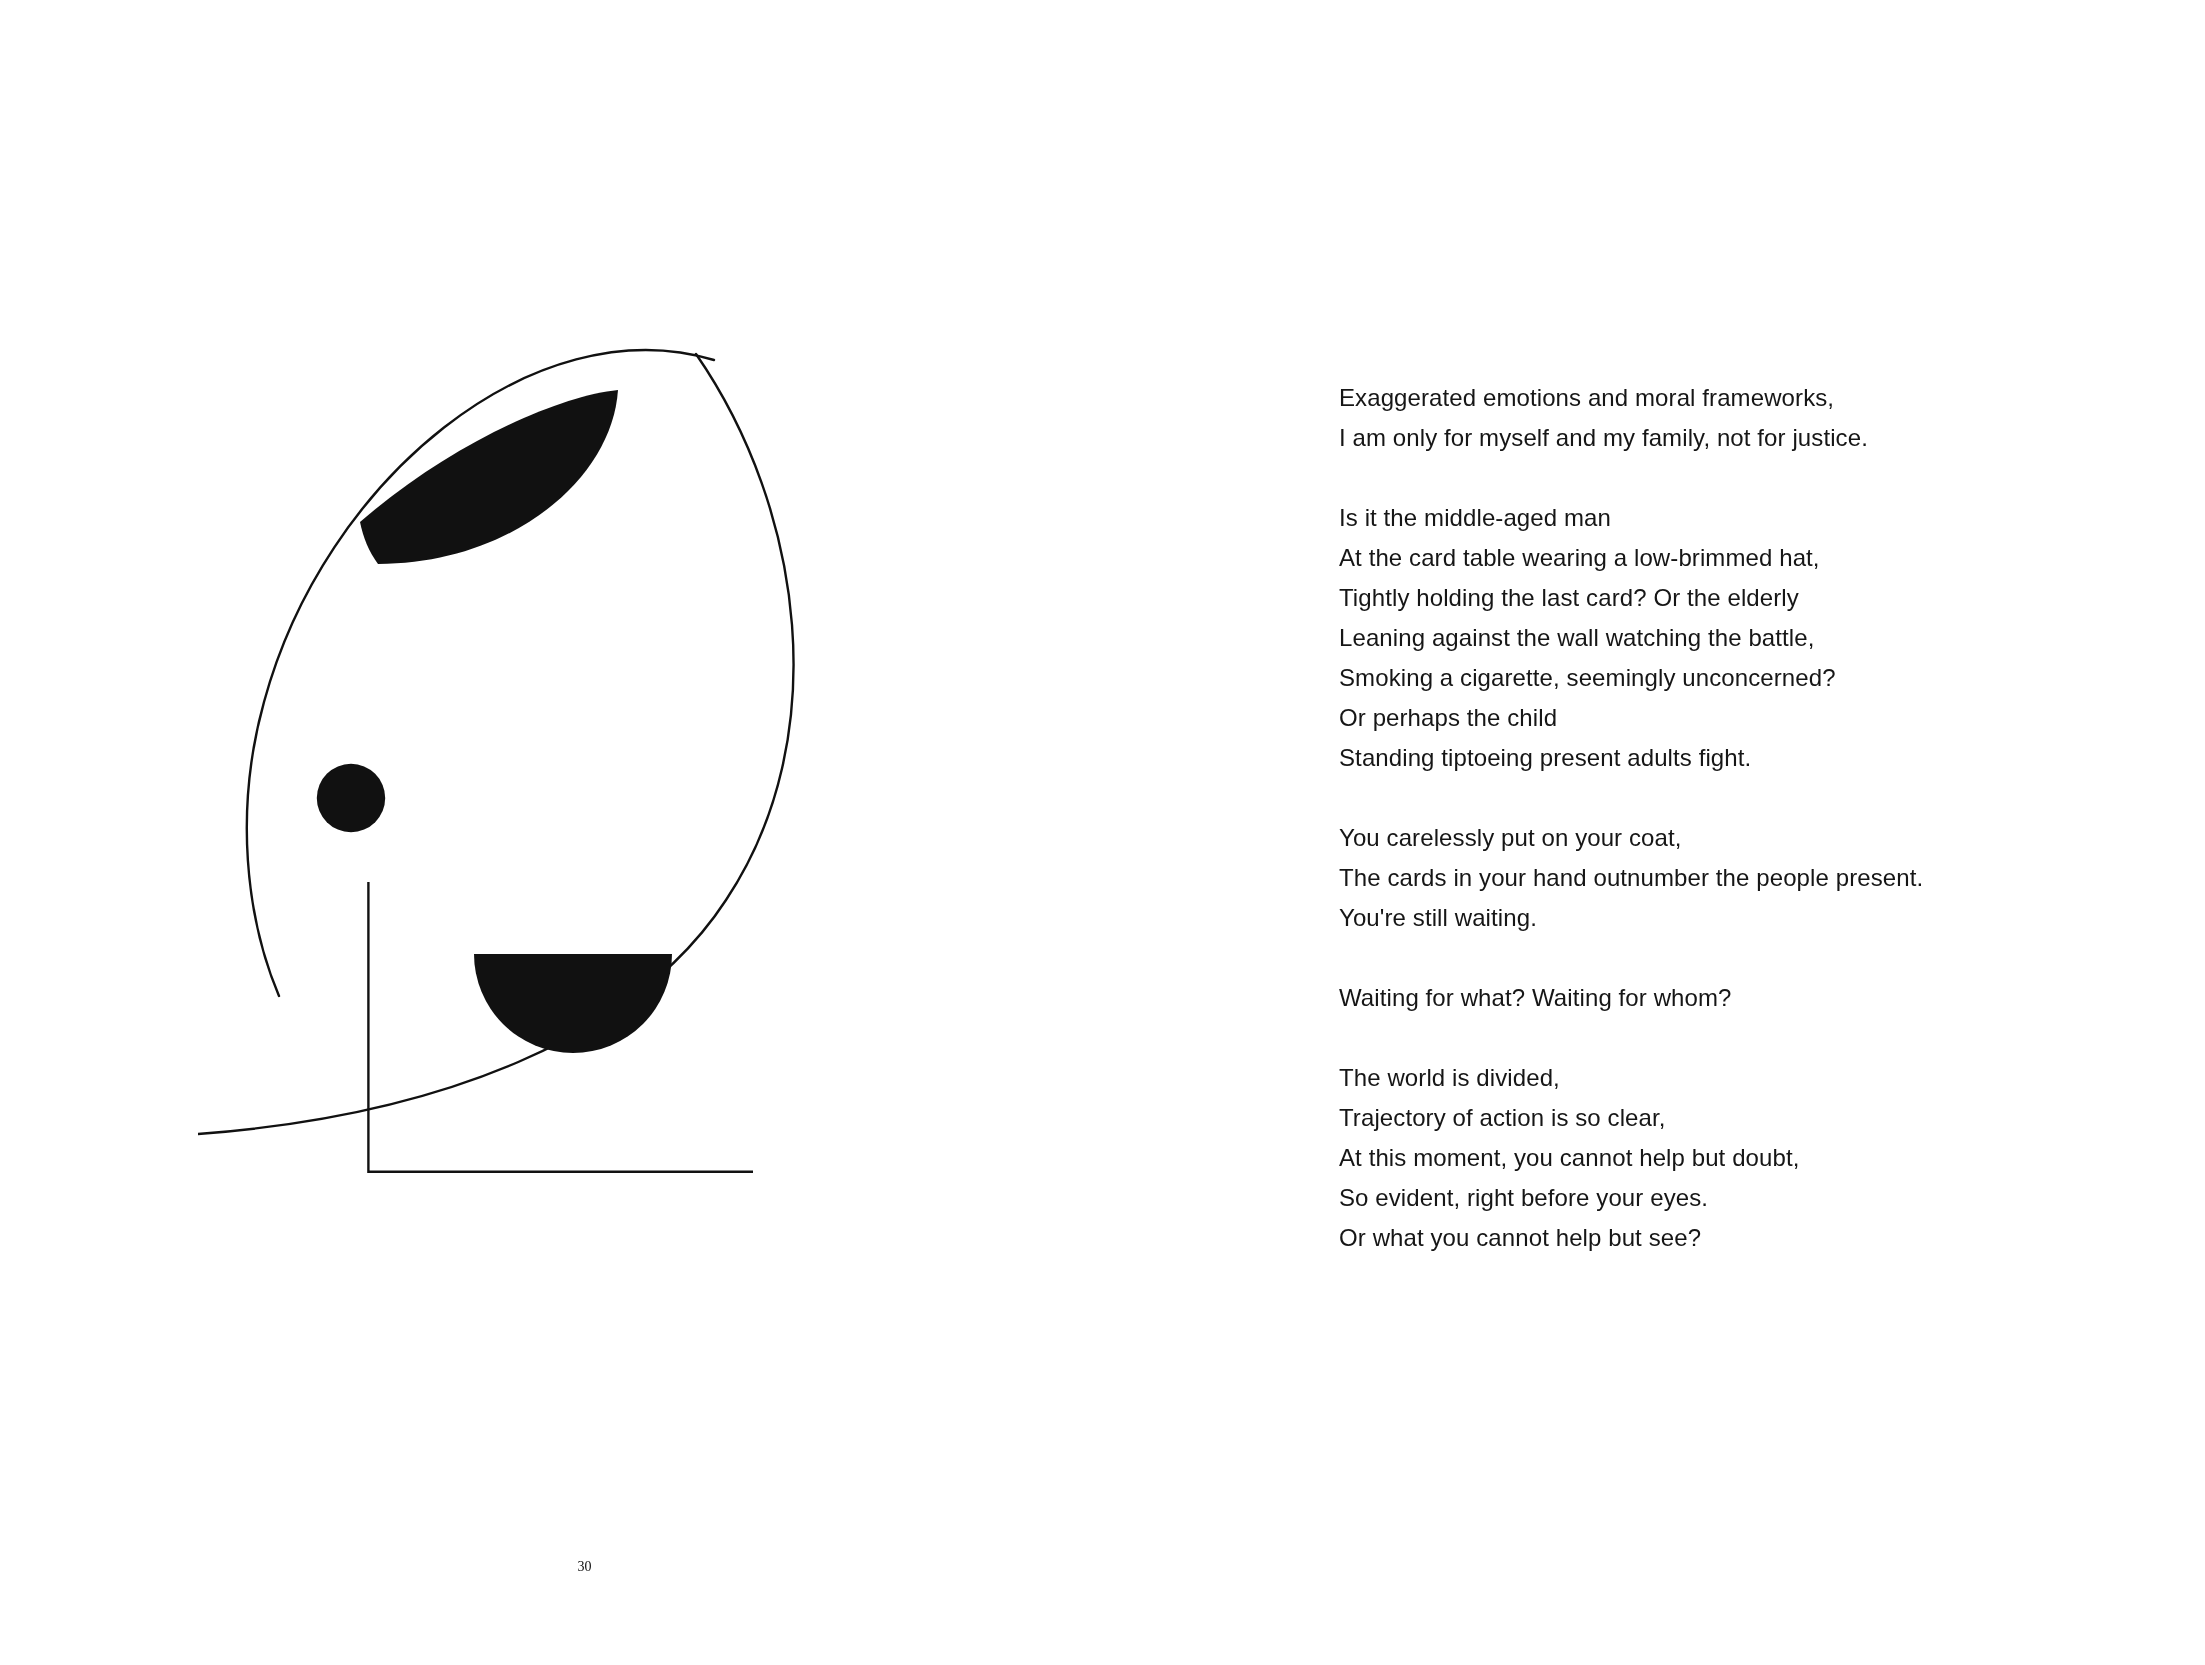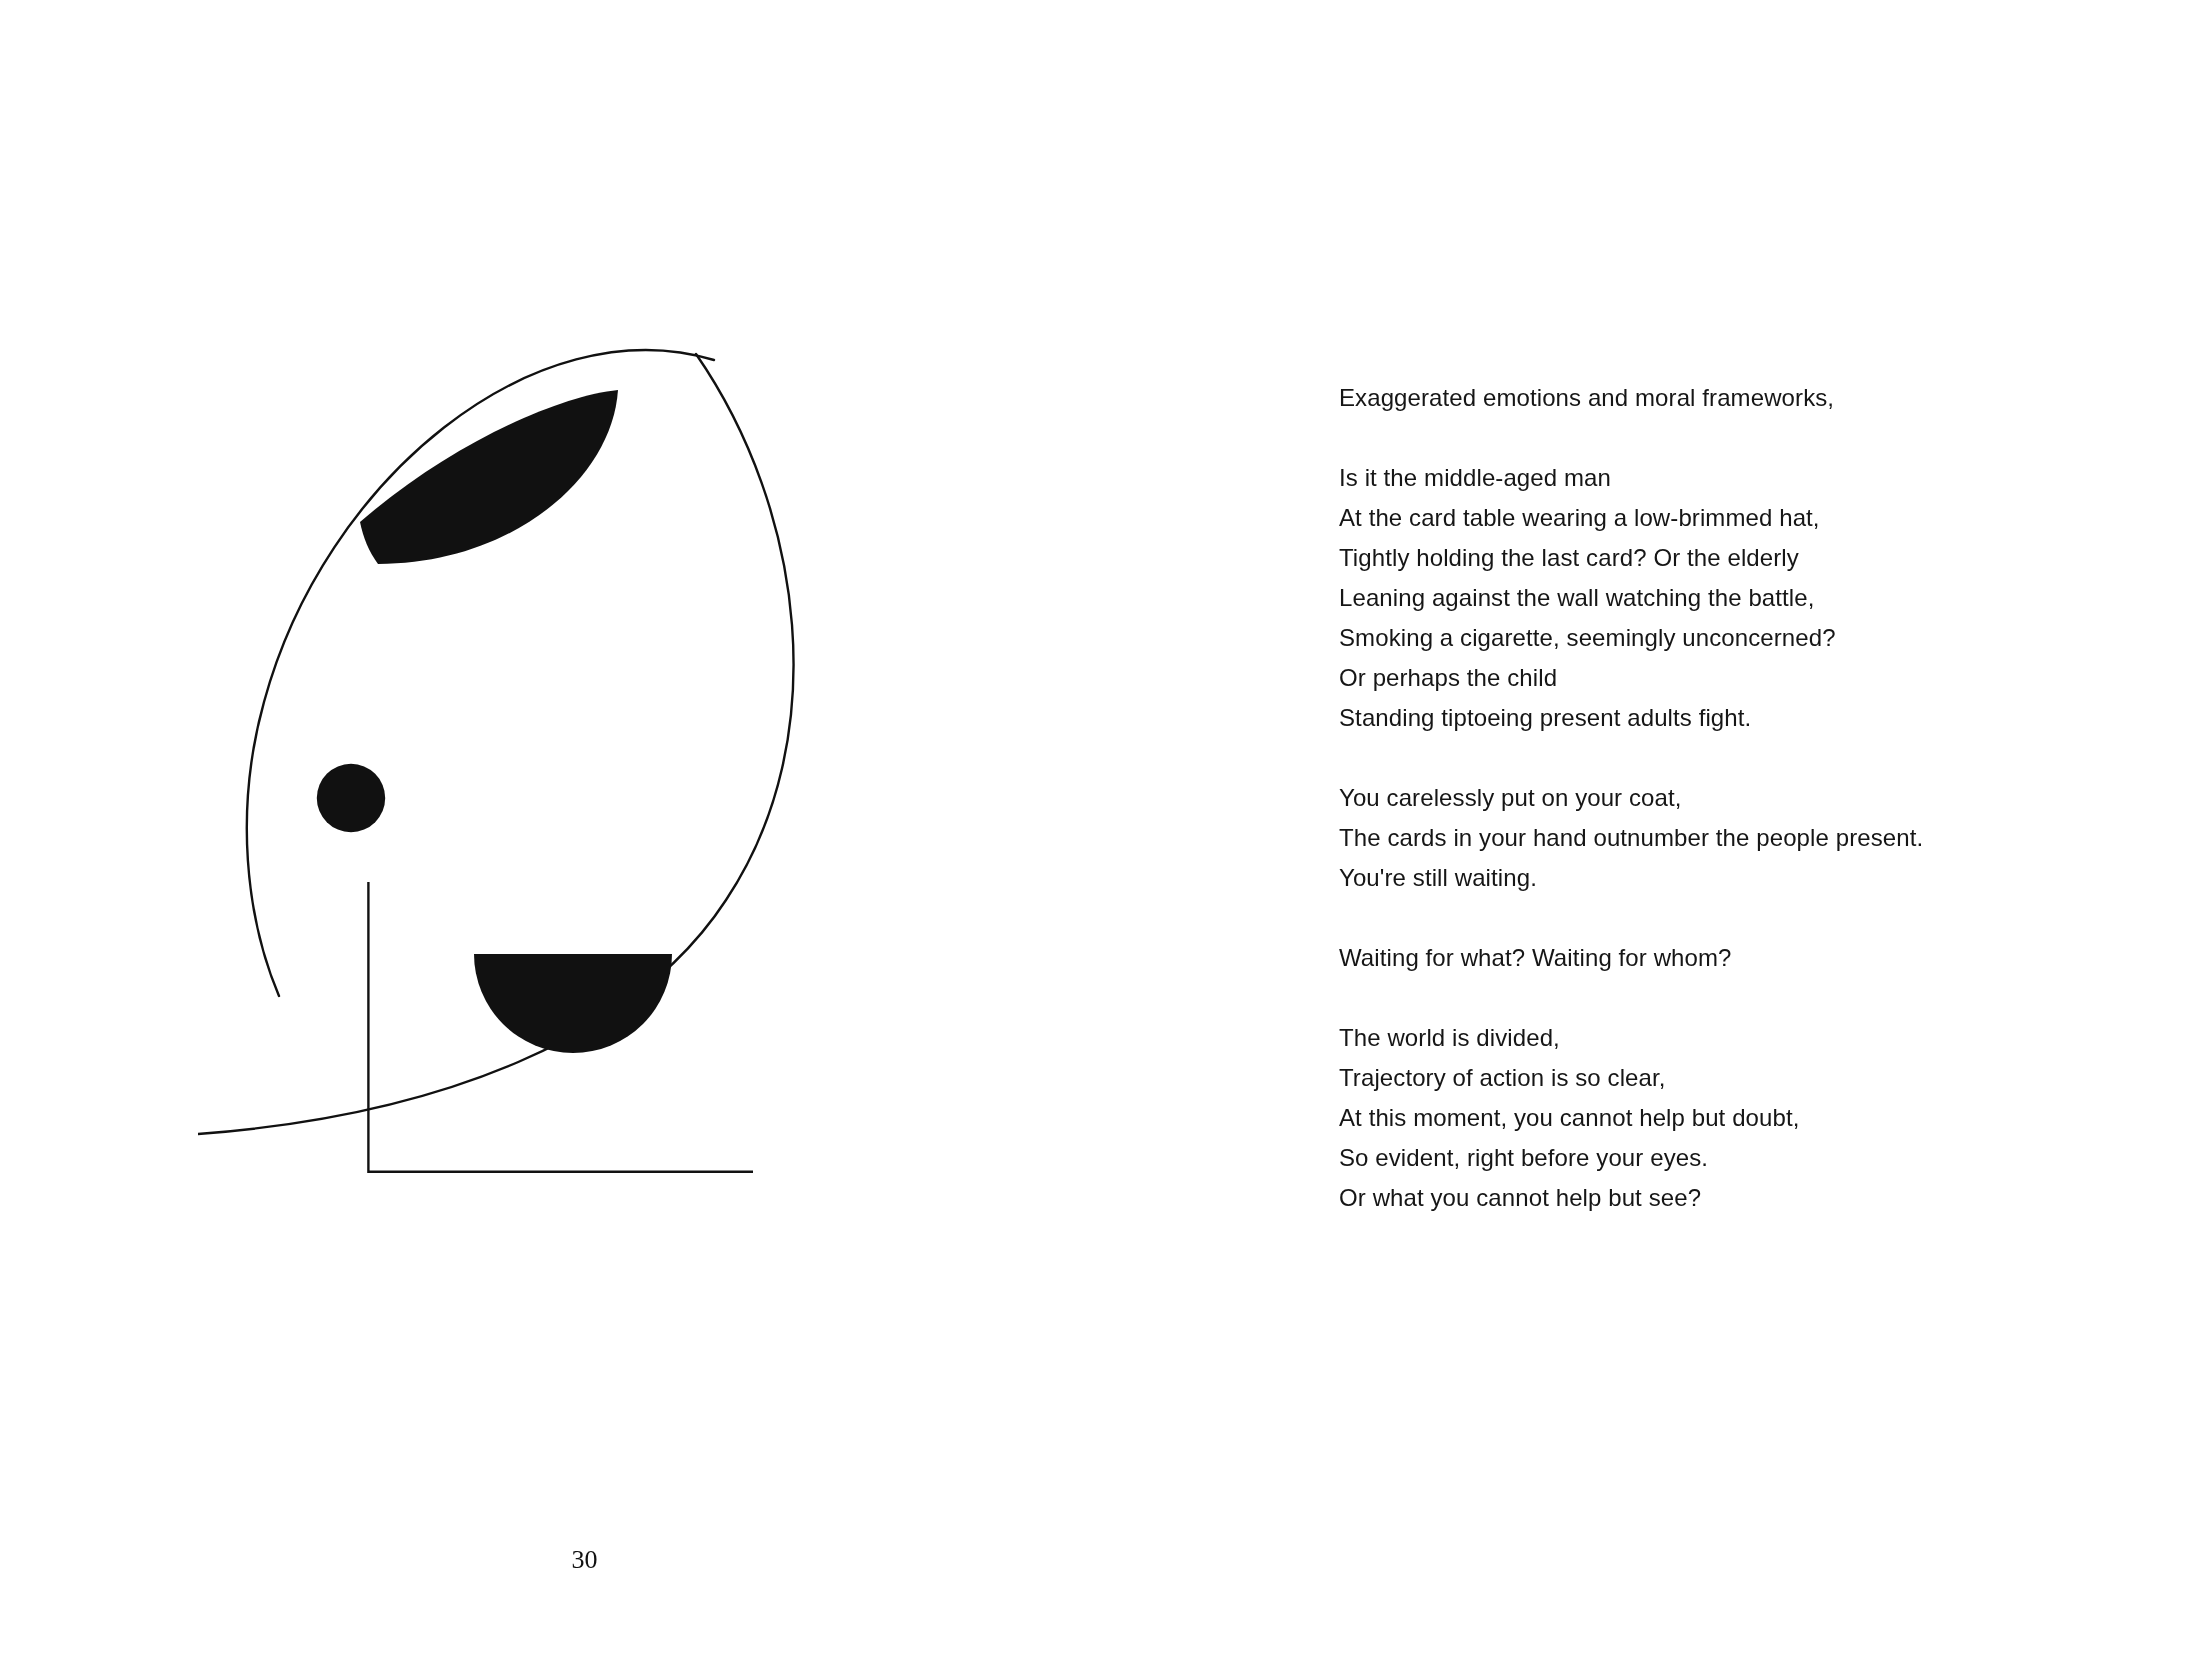--- a/index.html
+++ b/index.html
@@ -55,21 +55,21 @@
     margin-left: 8px;
   }
   .stanza { margin: 0 0 40px 0; }
   .stanza:last-child { margin-bottom: 0; }
   .line { white-space: pre; }
 
   
   .folio {
     position: absolute;
     bottom: 90px;
-    font-size: 26px;
+    font-size: 14px;
     font-family: "Liberation Serif", serif;
     color: #111111;
   }
   .folio-left {
     left: 0;
     width: 1103px;
     text-align: center;
     padding-left: 66px;
     box-sizing: border-box;
   }
@@ -108,20 +108,21 @@
 
     <div class="folio folio-left">30</div>
   </div>
 
   <div class="page page-right">
 
     <div class="poem">
 
       <div class="stanza">
         <div class="line">Exaggerated emotions and moral frameworks,</div>
+        <div class="line">I am only for myself and my family, not for justice.</div>
       </div>
 
       <div class="stanza">
         <div class="line">Is it the middle-aged man</div>
         <div class="line">At the card table wearing a low-brimmed hat,</div>
         <div class="line">Tightly holding the last card? Or the elderly</div>
         <div class="line">Leaning against the wall watching the battle,</div>
         <div class="line">Smoking a cigarette, seemingly unconcerned?</div>
         <div class="line">Or perhaps the child</div>
         <div class="line">Standing tiptoeing present adults fight.</div>

